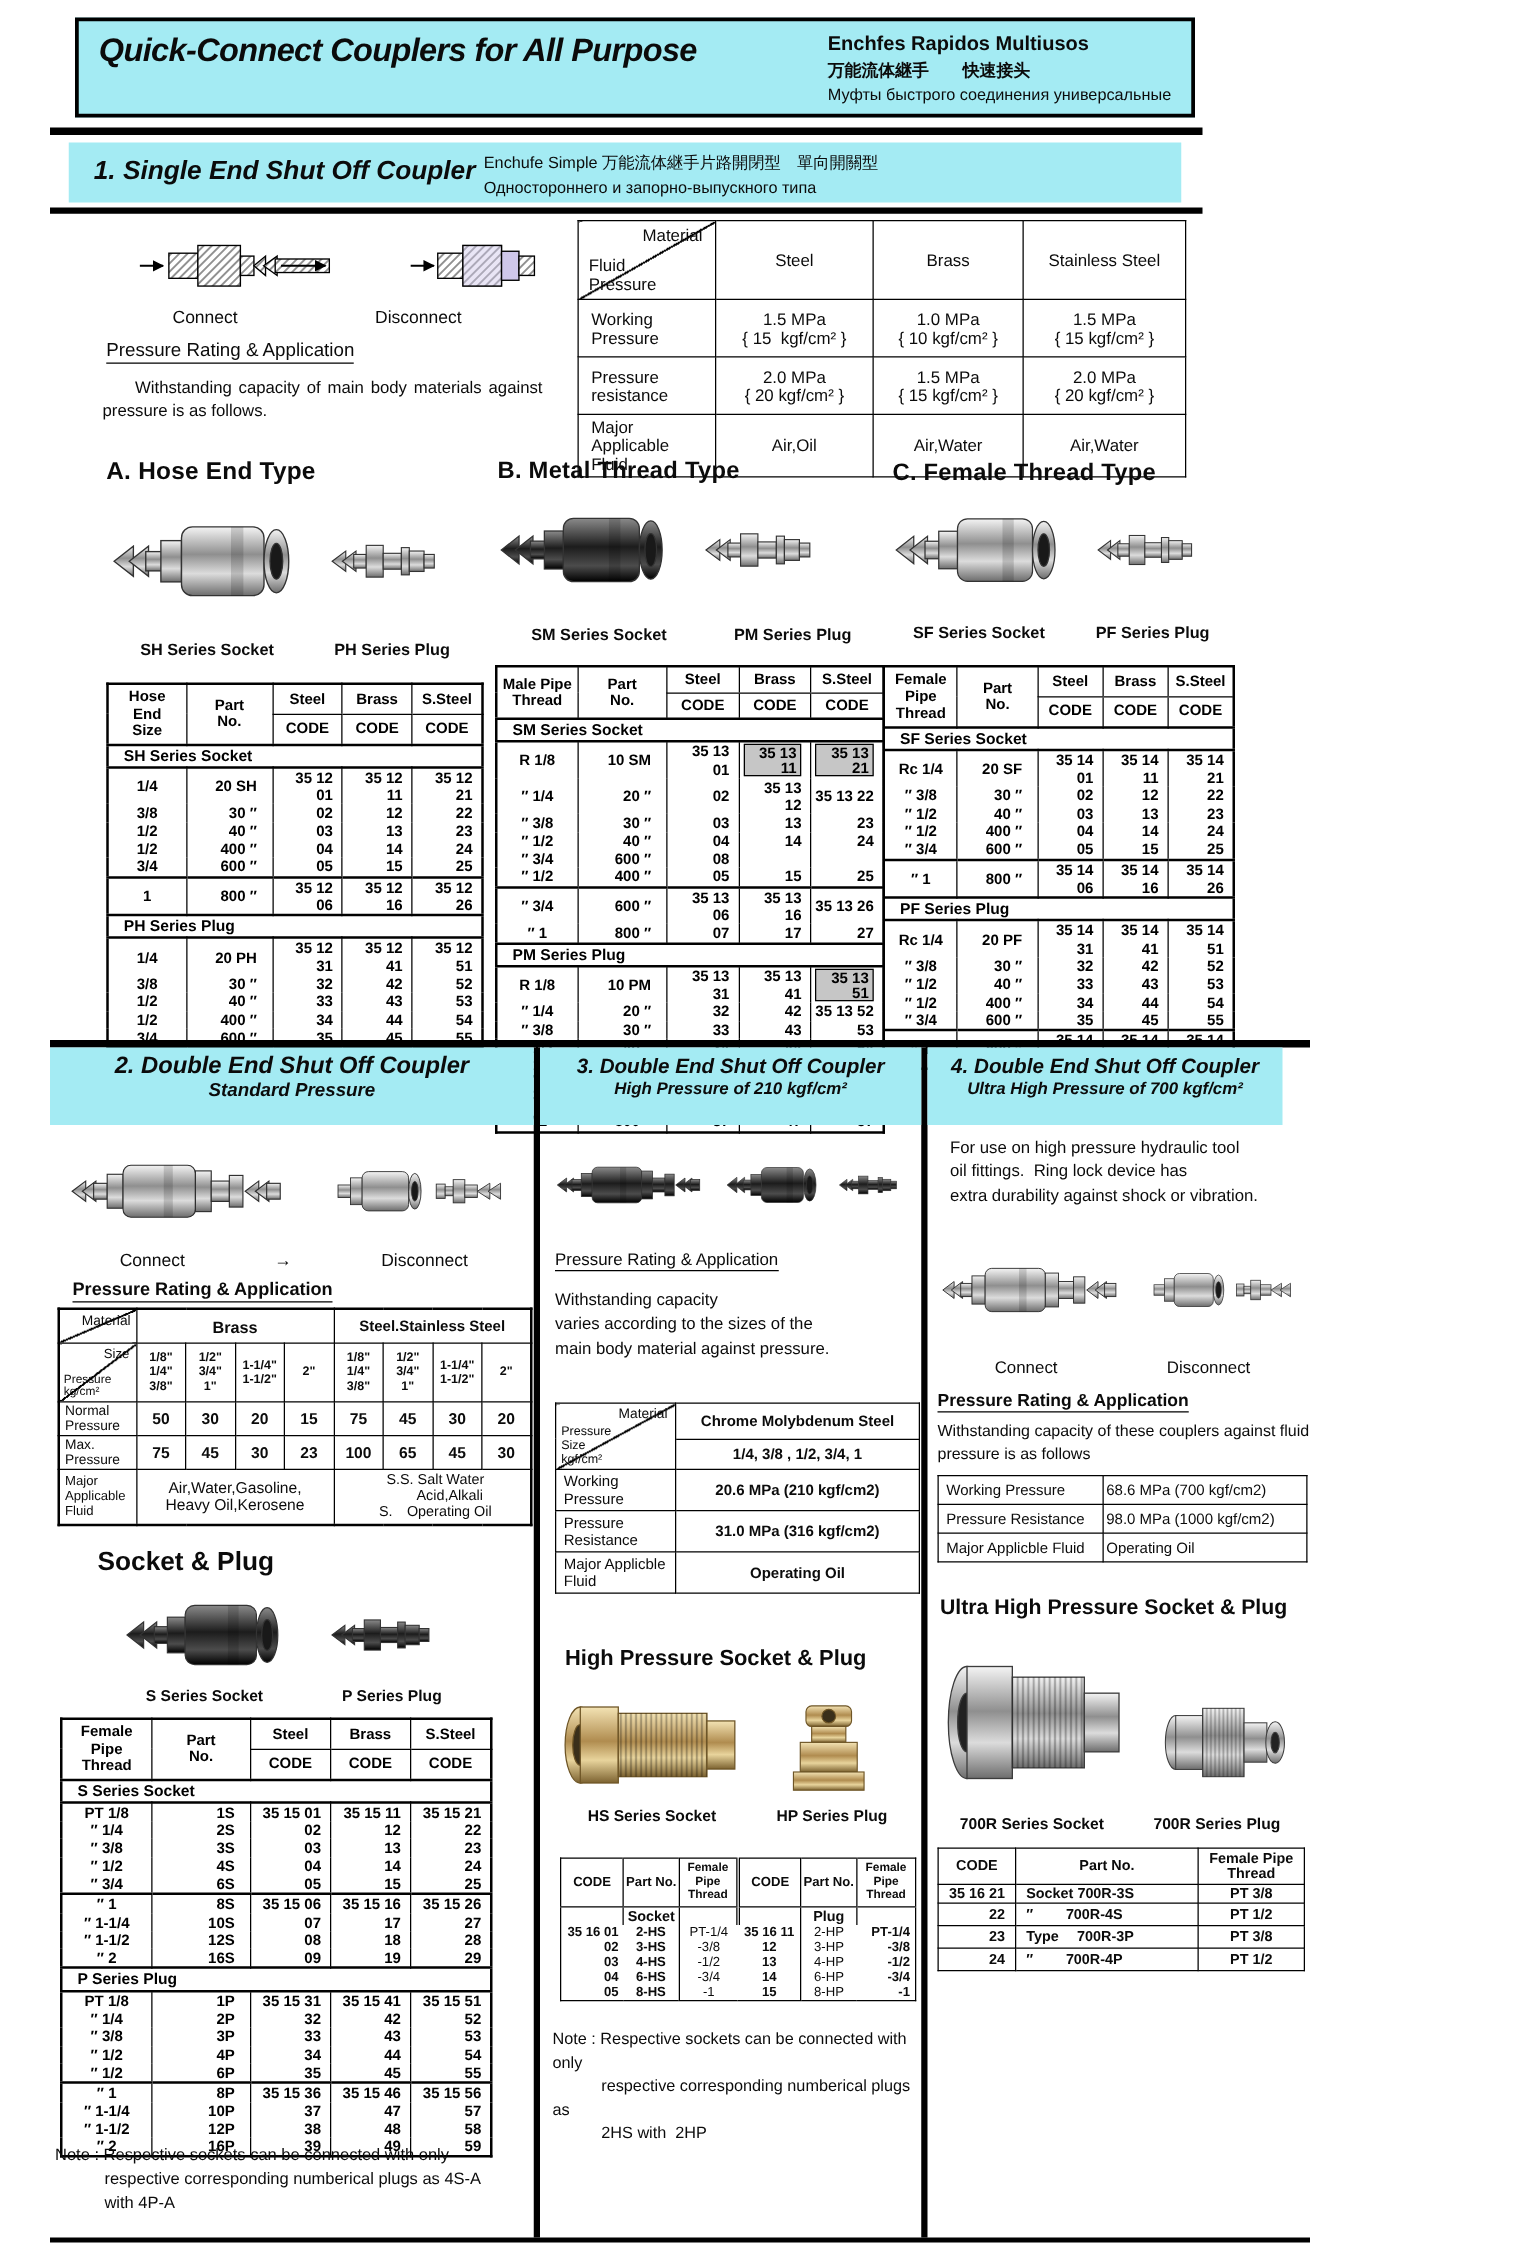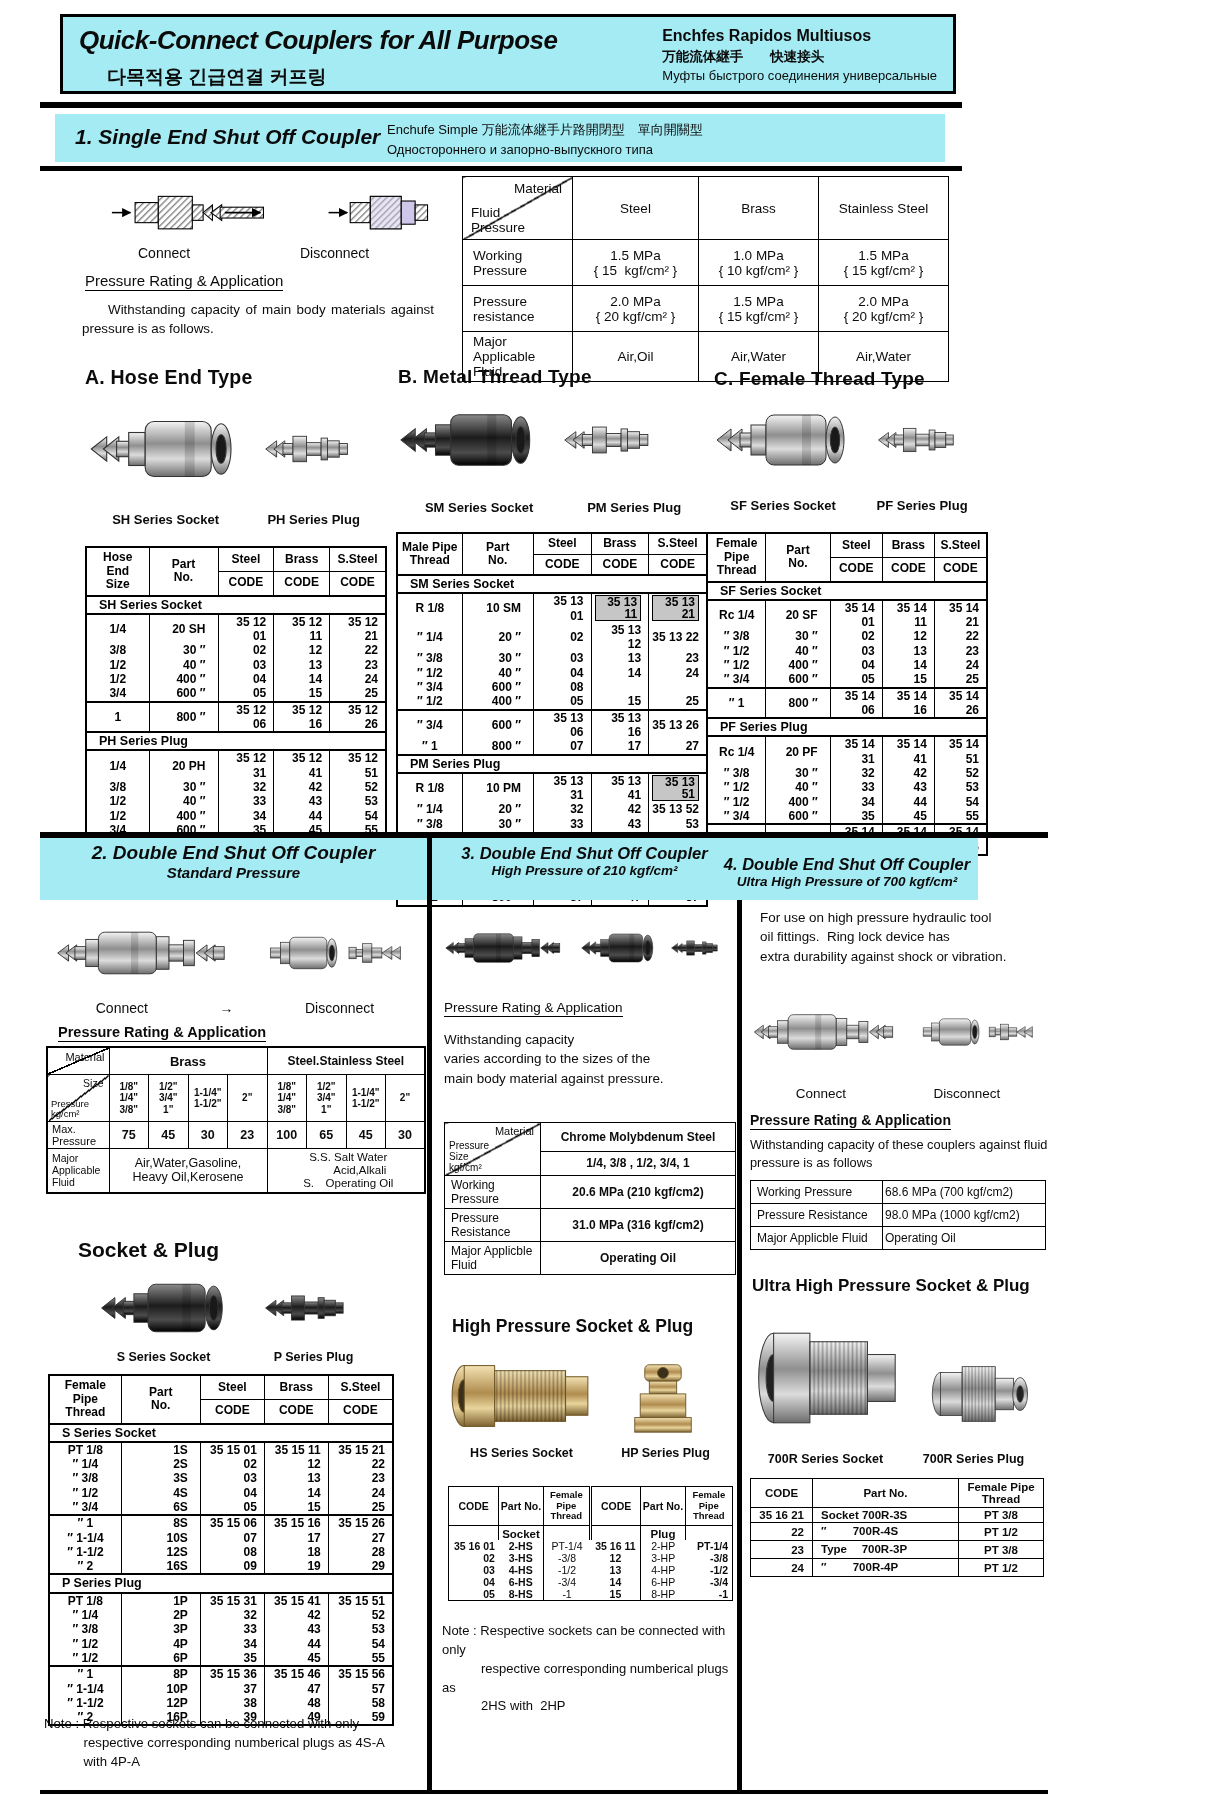--- a/index.html
+++ b/index.html
@@ -142,21 +142,20 @@
       <path d="M0,0L10,5L0,10z" fill="#000"></path>
     </marker>
   </defs>
 </svg>
 
 <div>
 
   <div class="banner abs" style="left:60px;top:14px;width:896px;height:80px">
     <div>
       <div class="banner-title">Quick-Connect Couplers for All Purpose</div>
-      <div class="banner-kr">다목적용 긴급연결 커프링</div>
     </div>
     <div class="banner-right">
       <div class="br1">Enchfes Rapidos Multiusos</div>
       <div class="br2">万能流体継手　　快速接头</div>
       <div class="br3">Муфты быстрого соединения универсальные</div>
     </div>
   </div>
 
   <div class="bar abs" style="left:40px;top:102px;width:922px;height:6px"></div>
 
@@ -751,21 +750,21 @@
   <div class="bar abs" style="left:40px;top:1790px;width:1008px;height:4px"></div>
 
   <div class="band abs" style="left:40px;top:838px;width:387px;height:62px;padding-top:4px;box-sizing:border-box">
     <div class="bandtitle" style="font-size:19px">2. Double End Shut Off Coupler</div>
     <div class="bandsub" style="font-size:15px">Standard Pressure</div>
   </div>
   <div class="band abs" style="left:432px;top:838px;width:305px;height:62px;padding-top:6px;box-sizing:border-box">
     <div class="bandtitle" style="font-size:16.5px">3. Double End Shut Off Coupler</div>
     <div class="bandsub" style="font-size:13.5px">High Pressure of 210 kgf/cm²</div>
   </div>
-  <div class="band abs" style="left:716px;top:838px;width:262px;height:62px;padding-top:17px;box-sizing:border-box">
+  <div class="band abs" style="left:742px;top:838px;width:284px;height:62px;padding-top:6px;box-sizing:border-box">
     <div class="bandtitle" style="font-size:16.5px">4. Double End Shut Off Coupler</div>
     <div class="bandsub" style="font-size:13.5px">Ultra High Pressure of 700 kgf/cm²</div>
   </div>
 
   <div class="abs imgs" style="left:55px;top:910px;width:365px;height:86px;gap:24px">
     <span style="width:190px;height:84px">
         <svg viewBox="0 0 210 70" width="190" height="84" preserveAspectRatio="xMidYMid meet">
           <g stroke="#2e2e2e" stroke-width="1">
             <polygon points="3,35 15,26 15,44" fill="url(#g-steel)"></polygon>
             <polygon points="12,35 24,26 24,44" fill="url(#g-steel)"></polygon>
@@ -848,20 +847,32 @@
         <td class="sz pre">1/8"
 1/4"
 3/8"</td>
         <td class="sz pre">1/2"
 3/4"
 1"</td>
         <td class="sz pre">1-1/4"
 1-1/2"</td>
         <td class="sz pre">2"</td>
       </tr>
+      <tr style="height:27px">
+        <td class="rl pre">Normal
+Pressure</td>
+        <td class="num">50</td>
+        <td class="num">30</td>
+        <td class="num">20</td>
+        <td class="num">15</td>
+        <td class="num">75</td>
+        <td class="num">45</td>
+        <td class="num">30</td>
+        <td class="num">20</td>
+      </tr>
       <tr class="noline" style="height:27px">
         <td class="rl pre">Max.
 Pressure</td>
         <td class="num">75</td>
         <td class="num">45</td>
         <td class="num">30</td>
         <td class="num">23</td>
         <td class="num">100</td>
         <td class="num">65</td>
         <td class="num">45</td>

